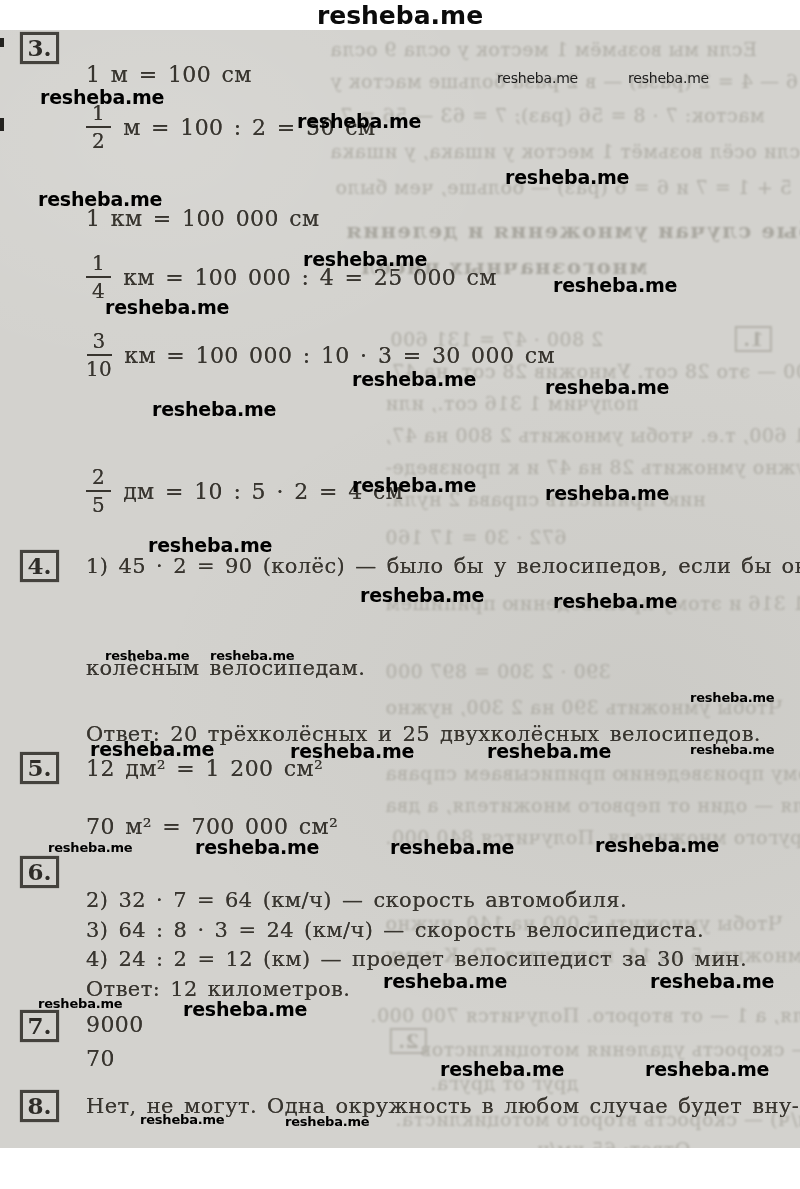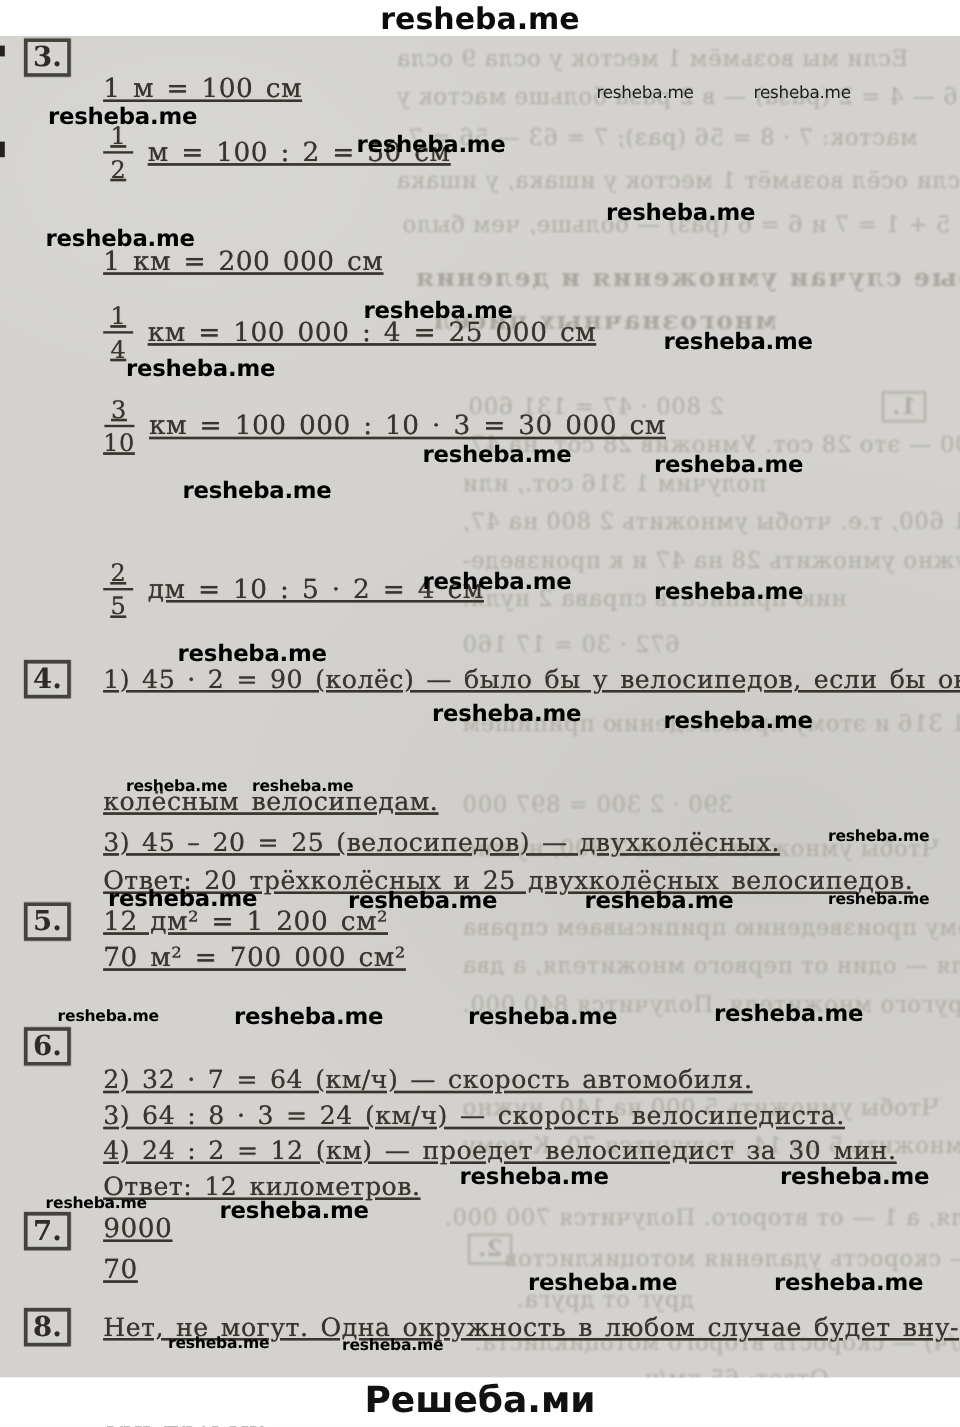--- a/index.html
+++ b/index.html
@@ -21,21 +21,21 @@
                          radial-gradient(ellipse 700px 500px at 80% 60%,rgba(90,90,80,.06),rgba(0,0,0,0) 70%);}
   .scan > *{position:absolute;}
 
   
   .pbox{left:20px;width:33px;height:26px;border:3px solid #44423d;color:#2e2c28;
         font-weight:700;font-size:23px;text-align:center;line-height:26px;
         box-shadow:0 0 1px rgba(40,40,35,.6);}
 
   
   .row{left:86px;color:#38352f;font-size:21px;white-space:nowrap;
-       letter-spacing:.4px;word-spacing:3px;text-shadow:0 0 .6px rgba(45,42,36,.75);text-decoration:underline;}
+       letter-spacing:.4px;word-spacing:3px;text-shadow:0 0 .6px rgba(45,42,36,.75);}
   .eq{font-size:22px;}
   .frow{display:flex;align-items:center;gap:12px;}
   .frac{display:inline-flex;flex-direction:column;align-items:center;font-size:20px;line-height:1.1;}
   .fnum{border-bottom:2px solid #38352f;padding:0 6px 2px;}
   .fden{padding-top:2px;}
 
   
   .wm{position:absolute;font-family:"DejaVu Sans","Liberation Sans",sans-serif;font-weight:700;
       font-size:19px;color:#000;white-space:nowrap;letter-spacing:-0.2px;}
   .wm-sm{font-size:13px;}
@@ -94,21 +94,21 @@
 
     <div class="pbox" style="top:2px">3.</div>
     <div class="row eq" style="top:32px">1 м = 100 см</div>
     <div class="row frow" style="top:72px">
       <span class="frac">
         <span class="fnum">1</span>
         <span class="fden">2</span>
       </span>
       <span class="eq">м = 100 : 2 = 50 см</span>
     </div>
-    <div class="row eq" style="top:176px">1 км = 200 000 см</div>
+    <div class="row eq" style="top:176px">1 км = 100 000 см</div>
     <div class="row frow" style="top:222px">
       <span class="frac">
         <span class="fnum">1</span>
         <span class="fden">4</span>
       </span>
       <span class="eq">км = 100 000 : 4 = 25 000 см</span>
     </div>
     <div class="row frow" style="top:300px">
       <span class="frac">
         <span class="fnum">3</span>
@@ -120,26 +120,25 @@
       <span class="frac">
         <span class="fnum">2</span>
         <span class="fden">5</span>
       </span>
       <span class="eq">дм = 10 : 5 · 2 = 4 см</span>
     </div>
 
     <div class="pbox" style="top:520px">4.</div>
     <div class="row" style="top:524px">1) 45 · 2 = 90 (колёс) — было бы у велосипедов, если бы они</div>
     <div class="row" style="top:626px">колёсным велосипедам.</div>
-    <div class="row" style="top:660px">3) 45 – 20 = 25 (велосипедов) — двухколёсных.</div>
     <div class="row" style="top:692px">Ответ: 20 трёхколёсных и 25 двухколёсных велосипедов.</div>
 
     <div class="pbox" style="top:722px">5.</div>
     <div class="row eq" style="top:726px">12 дм² = 1 200 см²</div>
-    <div class="row eq" style="top:756px">70 м² = 700 000 см²</div>
+    <div class="row eq" style="top:784px">70 м² = 700 000 см²</div>
 
     <div class="pbox" style="top:826px">6.</div>
     <div class="row" style="top:858px">2) 32 · 7 = 64 (км/ч) — скорость автомобиля.</div>
     <div class="row" style="top:888px">3) 64 : 8 · 3 = 24 (км/ч) — скорость велосипедиста.</div>
     <div class="row" style="top:917px">4) 24 : 2 = 12 (км) — проедет велосипедист за 30 мин.</div>
     <div class="row" style="top:947px">Ответ: 12 километров.</div>
 
     <div class="pbox" style="top:980px">7.</div>
     <div class="row eq" style="top:982px">9000</div>
     <div class="row eq" style="top:1016px">70</div>
@@ -182,15 +181,14 @@
     <div class="wm wm-sm" style="left:690px;top:660px">resheba.me</div>
     <div class="wm wm-sm" style="left:690px;top:712px">resheba.me</div>
     <div class="wm wm-sm" style="left:48px;top:810px">resheba.me</div>
     <div class="wm wm-sm" style="left:38px;top:966px">resheba.me</div>
     <div class="wm wm-sm" style="left:140px;top:1082px">resheba.me</div>
     <div class="wm wm-sm" style="left:285px;top:1084px">resheba.me</div>
 
   </div>
 
   <div class="band-bottom"></div>
-  <div class="ftr">Решеба.ми</div>
 
 </div>
 
 </body></html>

